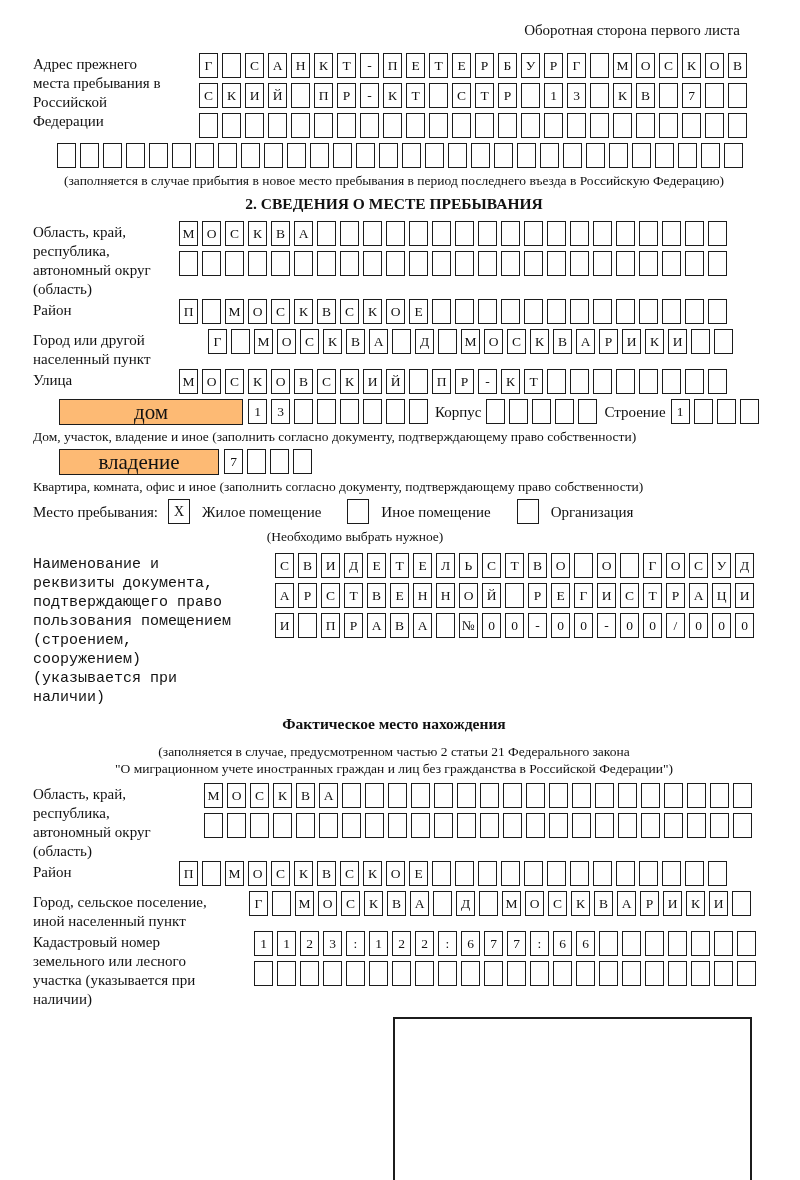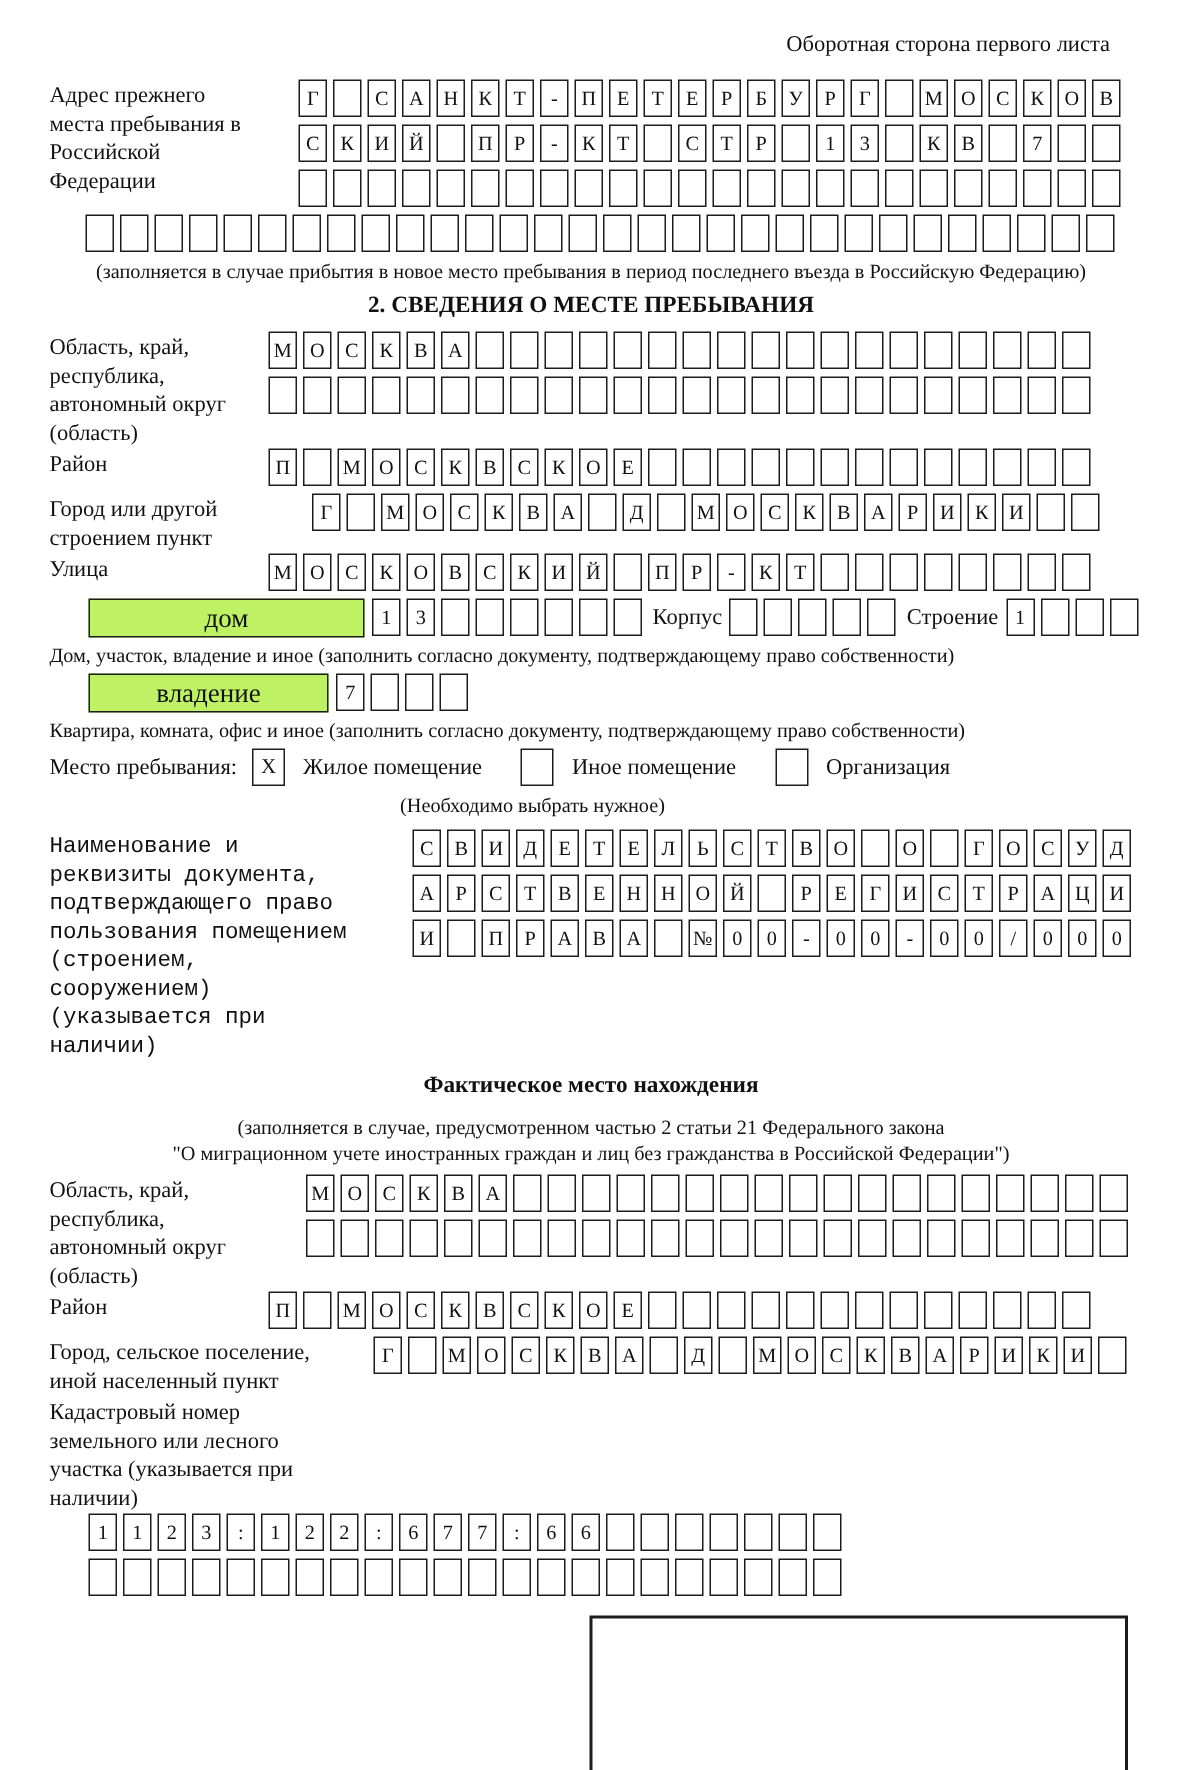--- a/index.html
+++ b/index.html
@@ -31,26 +31,26 @@
   .fullrow { margin-left:-2px; margin-top:0px; }
 
   .caption { font-size:13.5px; line-height:16px; }
   .center { text-align:center; }
 
   .sect-title { font-size:15.5px; font-weight:bold; text-align:center; margin:6px 0 8px 0; }
 
   .minh78 { min-height:78px; }
   .minh38 { min-height:37px; }
   .minh112 { min-height:112px; }
-  .minh72 { min-height:72px;flex-direction:column; }
+  .minh72 { min-height:72px; }
 
   .widebox {
     display:inline-block; border:1.5px solid #1c1c1c; height:24px;
-    line-height:24px; text-align:center; font-size:18px;
-    vertical-align:top; margin-right:5px; background:#bef264;
+    line-height:24px; text-align:center; font-size:21px;
+    vertical-align:top; margin-right:5px; background:#fdba74;
   }
   .boxdom { width:182px; }
   .boxkv  { width:158px; }
   .inline-lbl { font-size:15px; line-height:27px; display:inline-block; vertical-align:top; margin:0 5px 0 3px; }
 
   .stayrow { display:flex; align-items:flex-start; margin-top:4px; height:30px; }
   .stay-label { font-size:15px; line-height:27px; margin-right:10px; }
   .checkbox {
     display:inline-block; width:20px; height:23px; border:1.5px solid #1c1c1c;
     text-align:center; font-size:14px; line-height:23px; vertical-align:top;
@@ -93,21 +93,21 @@
       <div class="cellrow"><span class="cell"></span><span class="cell"></span><span class="cell"></span><span class="cell"></span><span class="cell"></span><span class="cell"></span><span class="cell"></span><span class="cell"></span><span class="cell"></span><span class="cell"></span><span class="cell"></span><span class="cell"></span><span class="cell"></span><span class="cell"></span><span class="cell"></span><span class="cell"></span><span class="cell"></span><span class="cell"></span><span class="cell"></span><span class="cell"></span><span class="cell"></span><span class="cell"></span><span class="cell"></span><span class="cell"></span></div>
     </div>
   </div>
 
   <div class="frow">
     <div class="flabel w120">Район</div>
     <div class="cellrow"><span class="cell">П</span><span class="cell"></span><span class="cell">М</span><span class="cell">О</span><span class="cell">С</span><span class="cell">К</span><span class="cell">В</span><span class="cell">С</span><span class="cell">К</span><span class="cell">О</span><span class="cell">Е</span><span class="cell"></span><span class="cell"></span><span class="cell"></span><span class="cell"></span><span class="cell"></span><span class="cell"></span><span class="cell"></span><span class="cell"></span><span class="cell"></span><span class="cell"></span><span class="cell"></span><span class="cell"></span><span class="cell"></span></div>
   </div>
 
   <div class="frow minh38">
-    <div class="flabel w130">Город или другой строением пункт</div>
+    <div class="flabel w130">Город или другой населенный пункт</div>
     <div class="cellrow ind19"><span class="cell">Г</span><span class="cell"></span><span class="cell">М</span><span class="cell">О</span><span class="cell">С</span><span class="cell">К</span><span class="cell">В</span><span class="cell">А</span><span class="cell"></span><span class="cell">Д</span><span class="cell"></span><span class="cell">М</span><span class="cell">О</span><span class="cell">С</span><span class="cell">К</span><span class="cell">В</span><span class="cell">А</span><span class="cell">Р</span><span class="cell">И</span><span class="cell">К</span><span class="cell">И</span><span class="cell"></span><span class="cell"></span></div>
   </div>
 
   <div class="frow">
     <div class="flabel w120">Улица</div>
     <div class="cellrow"><span class="cell">М</span><span class="cell">О</span><span class="cell">С</span><span class="cell">К</span><span class="cell">О</span><span class="cell">В</span><span class="cell">С</span><span class="cell">К</span><span class="cell">И</span><span class="cell">Й</span><span class="cell"></span><span class="cell">П</span><span class="cell">Р</span><span class="cell">-</span><span class="cell">К</span><span class="cell">Т</span><span class="cell"></span><span class="cell"></span><span class="cell"></span><span class="cell"></span><span class="cell"></span><span class="cell"></span><span class="cell"></span><span class="cell"></span></div>
   </div>
 
   <div class="cellrow">
     <span class="widebox boxdom">дом</span><span><span class="cell">1</span><span class="cell">3</span><span class="cell"></span><span class="cell"></span><span class="cell"></span><span class="cell"></span><span class="cell"></span><span class="cell"></span></span><span class="inline-lbl">Корпус</span><span><span class="cell"></span><span class="cell"></span><span class="cell"></span><span class="cell"></span><span class="cell"></span></span><span class="inline-lbl">Строение</span><span><span class="cell">1</span><span class="cell"></span><span class="cell"></span><span class="cell"></span></span>

